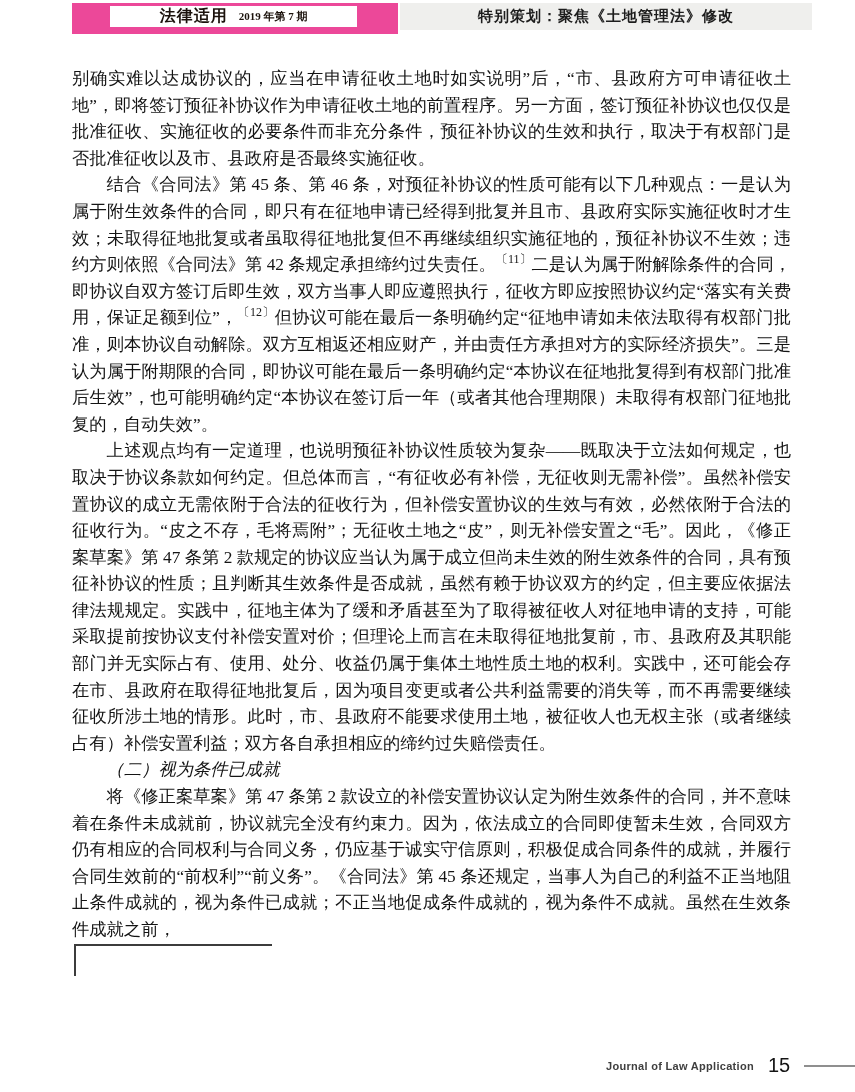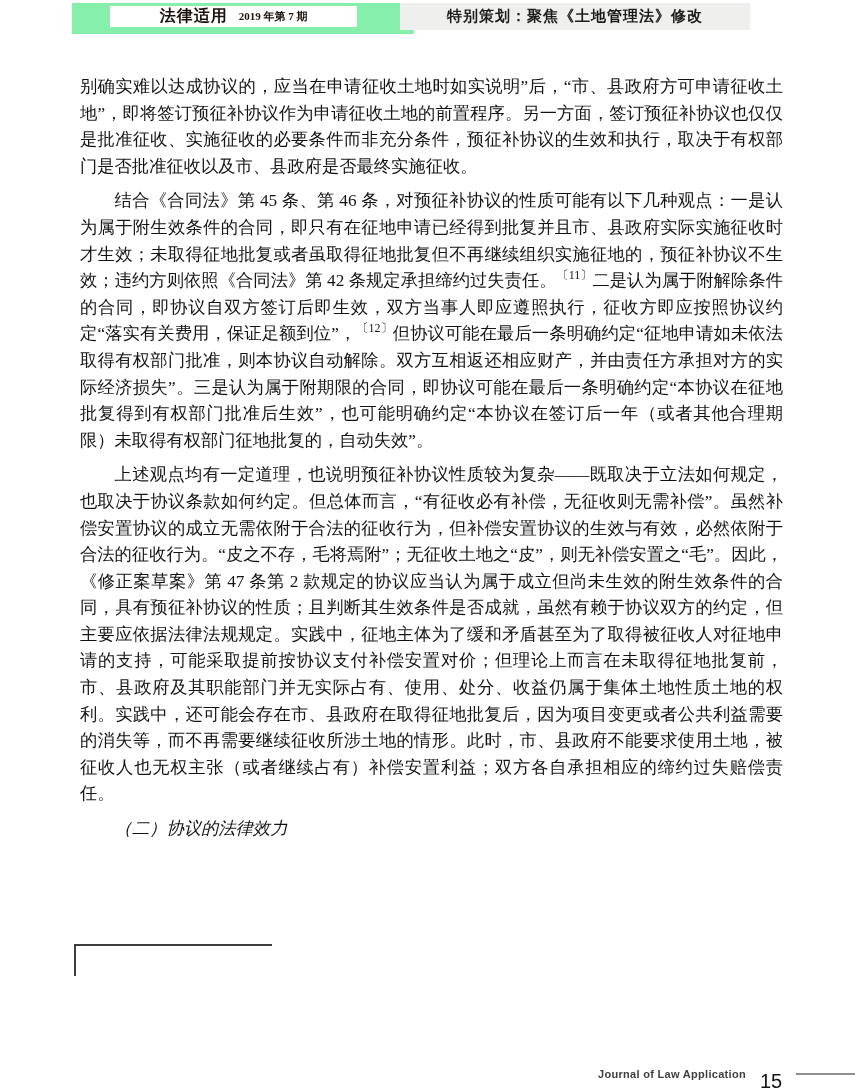--- a/index.html
+++ b/index.html
@@ -4,43 +4,42 @@
 <style>
   html,body { margin:0; padding:0; background:#ffffff; }
   .page {
     position:relative; width:855px; height:1092px; background:#ffffff;
     font-family:"Liberation Serif", serif; overflow:hidden;
   }
 
   
   .header-dark {
     position:absolute; left:72px; top:3px; width:326px; height:31px;
-    background:#86efac;
-    padding-left:16px;
+    background:#ec4899;
   }
   .header-white {
     position:absolute; left:38px; top:3px; width:247px; height:21px;
     background:#ffffff; display:flex; align-items:center; justify-content:center;
     white-space:nowrap;
   }
   .journal-name { font-weight:bold; font-size:16px; color:#1b120c; letter-spacing:1px; }
   .issue { font-weight:bold; font-size:11px; color:#1b120c; margin-left:11px; }
   .header-banner {
-    position:absolute; left:400px; top:3px; width:350px; height:27px;
+    position:absolute; left:400px; top:3px; width:412px; height:27px;
     background:#efefed; display:flex; align-items:center; justify-content:center;
     font-family:"Liberation Sans", sans-serif; font-weight:bold; font-size:15px;
     color:#1d1d1d; letter-spacing:1px;
   }
 
   
   .body-text {
     position:absolute; left:72px; top:66px; width:719px;
     font-size:17.3px; line-height:26.6px; text-align:justify; color:#141414;
   }
-  .para { margin:8px; text-indent:2em; }
+  .para { margin:0; text-indent:2em; }
   .para.no-indent { text-indent:0; }
   .para.heading { font-style:italic; }
   .body-text sup, .footnotes sup {
     font-size:12px; line-height:0; vertical-align:super; letter-spacing:0;
   }
 
   
   .footnote-rule {
     position:absolute; left:74px; top:944px; width:196px; height:30px;
     border-top:2px solid #3c3c3c; border-left:2px solid #3c3c3c;
@@ -51,25 +50,25 @@
     text-align:justify;
   }
 
   
   .footer-journal {
     position:absolute; left:598px; top:1054px; display:flex; align-items:center;
     white-space:nowrap;
   }
   .journal-en {
     font-family:"Liberation Sans", sans-serif; font-weight:bold; font-size:11px;
-    color:#3f3f3f; letter-spacing:0.3px;
+    color:#3f3f3f; letter-spacing:0.3px;margin-left:8px;
   }
   .page-num {
     font-family:"Liberation Sans", sans-serif; font-size:20px; color:#141414;
-    margin:16px 14px 0 14px;
+    margin:0 14px 0 14px;
   }
   .footer-rule { width:72px; height:2px; background:#8f8f8f; }
   .footer-copy {
     position:absolute; left:2px; top:1068px; width:853px; display:flex;
     white-space:nowrap; font-size:15.5px; color:#b5b5b5;
   }
   .footer-copy .url { margin-left:24px; }
 </style>
 </head>
 <body>
@@ -81,21 +80,22 @@
       <span class="journal-name">法律适用</span>
       <span class="issue">2019 年第 7 期</span>
     </div>
   </div>
   <div class="header-banner">特别策划：聚焦《土地管理法》修改</div>
 
   <div class="body-text">
       <p class="para no-indent"><span>别确实难以达成协议的，应当在申请征收土地时如实说明”后，“市、县政府方可申请征收土地”，即将签订预征补协议作为申请征收土地的前置程序。另一方面，签订预征补协议也仅仅是批准征收、实施征收的必要条件而非充分条件，预征补协议的生效和执行，取决于有权部门是否批准征收以及市、县政府是否最终实施征收。</span></p>
       <p class="para"><span>结合《合同法》第 45 条、第 46 条，对预征补协议的性质可能有以下几种观点：一是认为属于附生效条件的合同，即只有在征地申请已经得到批复并且市、县政府实际实施征收时才生效；未取得征地批复或者虽取得征地批复但不再继续组织实施征地的，预征补协议不生效；违约方则依照《合同法》第 42 条规定承担缔约过失责任。</span><sup>〔11〕</sup><span>二是认为属于附解除条件的合同，即协议自双方签订后即生效，双方当事人即应遵照执行，征收方即应按照协议约定“落实有关费用，保证足额到位”，</span><sup>〔12〕</sup><span>但协议可能在最后一条明确约定“征地申请如未依法取得有权部门批准，则本协议自动解除。双方互相返还相应财产，并由责任方承担对方的实际经济损失”。三是认为属于附期限的合同，即协议可能在最后一条明确约定“本协议在征地批复得到有权部门批准后生效”，也可能明确约定“本协议在签订后一年（或者其他合理期限）未取得有权部门征地批复的，自动失效”。</span></p>
       <p class="para"><span>上述观点均有一定道理，也说明预征补协议性质较为复杂——既取决于立法如何规定，也取决于协议条款如何约定。但总体而言，“有征收必有补偿，无征收则无需补偿”。虽然补偿安置协议的成立无需依附于合法的征收行为，但补偿安置协议的生效与有效，必然依附于合法的征收行为。“皮之不存，毛将焉附”；无征收土地之“皮”，则无补偿安置之“毛”。因此，《修正案草案》第 47 条第 2 款规定的协议应当认为属于成立但尚未生效的附生效条件的合同，具有预征补协议的性质；且判断其生效条件是否成就，虽然有赖于协议双方的约定，但主要应依据法律法规规定。实践中，征地主体为了缓和矛盾甚至为了取得被征收人对征地申请的支持，可能采取提前按协议支付补偿安置对价；但理论上而言在未取得征地批复前，市、县政府及其职能部门并无实际占有、使用、处分、收益仍属于集体土地性质土地的权利。实践中，还可能会存在市、县政府在取得征地批复后，因为项目变更或者公共利益需要的消失等，而不再需要继续征收所涉土地的情形。此时，市、县政府不能要求使用土地，被征收人也无权主张（或者继续占有）补偿安置利益；双方各自承担相应的缔约过失赔偿责任。</span></p>
-      <p class="para heading"><span>（二）协议的法律效力</span></p>
+      <p class="para heading"><span>（二）视为条件已成就</span></p>
+      <p class="para"><span>将《修正案草案》第 47 条第 2 款设立的补偿安置协议认定为附生效条件的合同，并不意味着在条件未成就前，协议就完全没有约束力。因为，依法成立的合同即使暂未生效，合同双方仍有相应的合同权利与合同义务，仍应基于诚实守信原则，积极促成合同条件的成就，并履行合同生效前的“前权利”“前义务”。《合同法》第 45 条还规定，当事人为自己的利益不正当地阻止条件成就的，视为条件已成就；不正当地促成条件成就的，视为条件不成就。虽然在生效条件成就之前，</span></p>
     </div>
 
   <div class="footnote-rule"></div>
 
   <div class="footer-journal">
     <span class="journal-en">Journal of Law Application</span>
     <span class="page-num">15</span>
     <span class="footer-rule"></span>
   </div>
 

